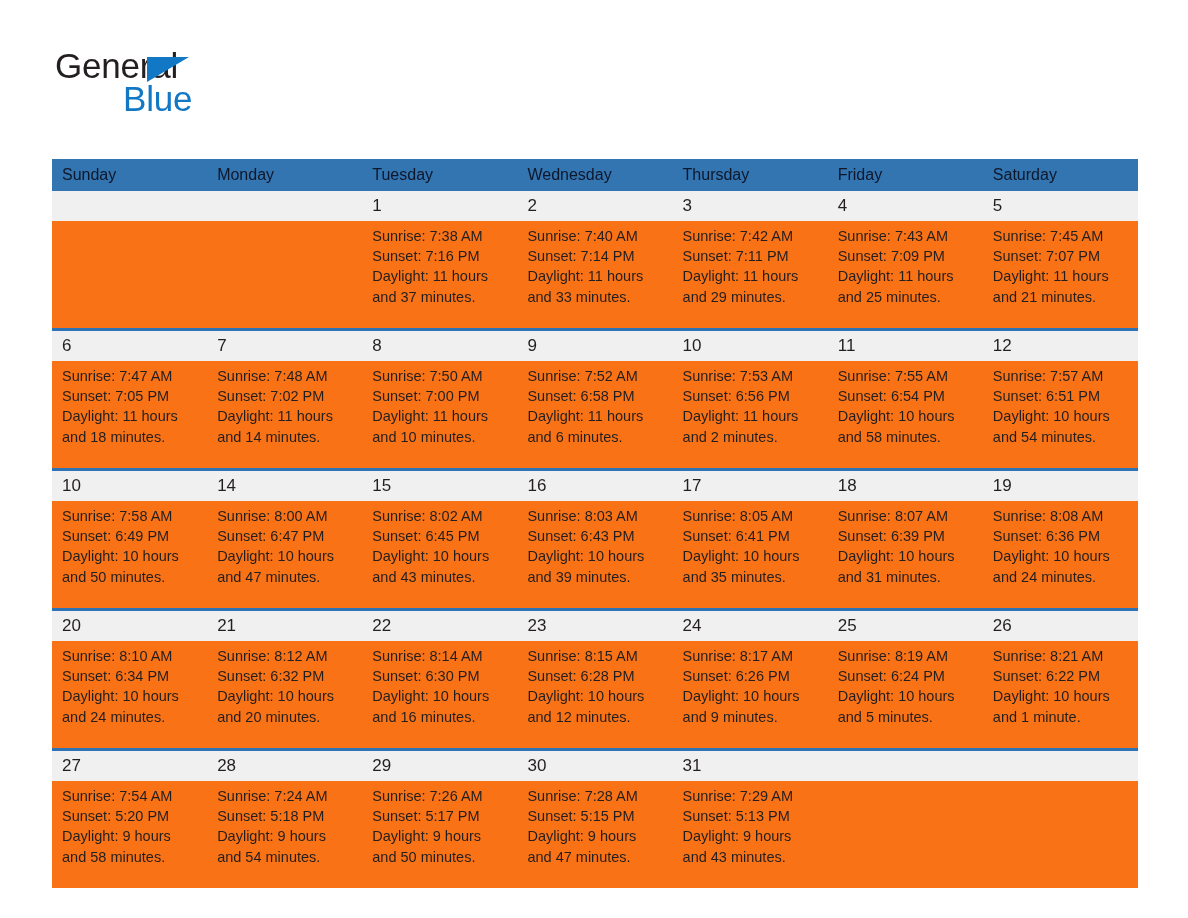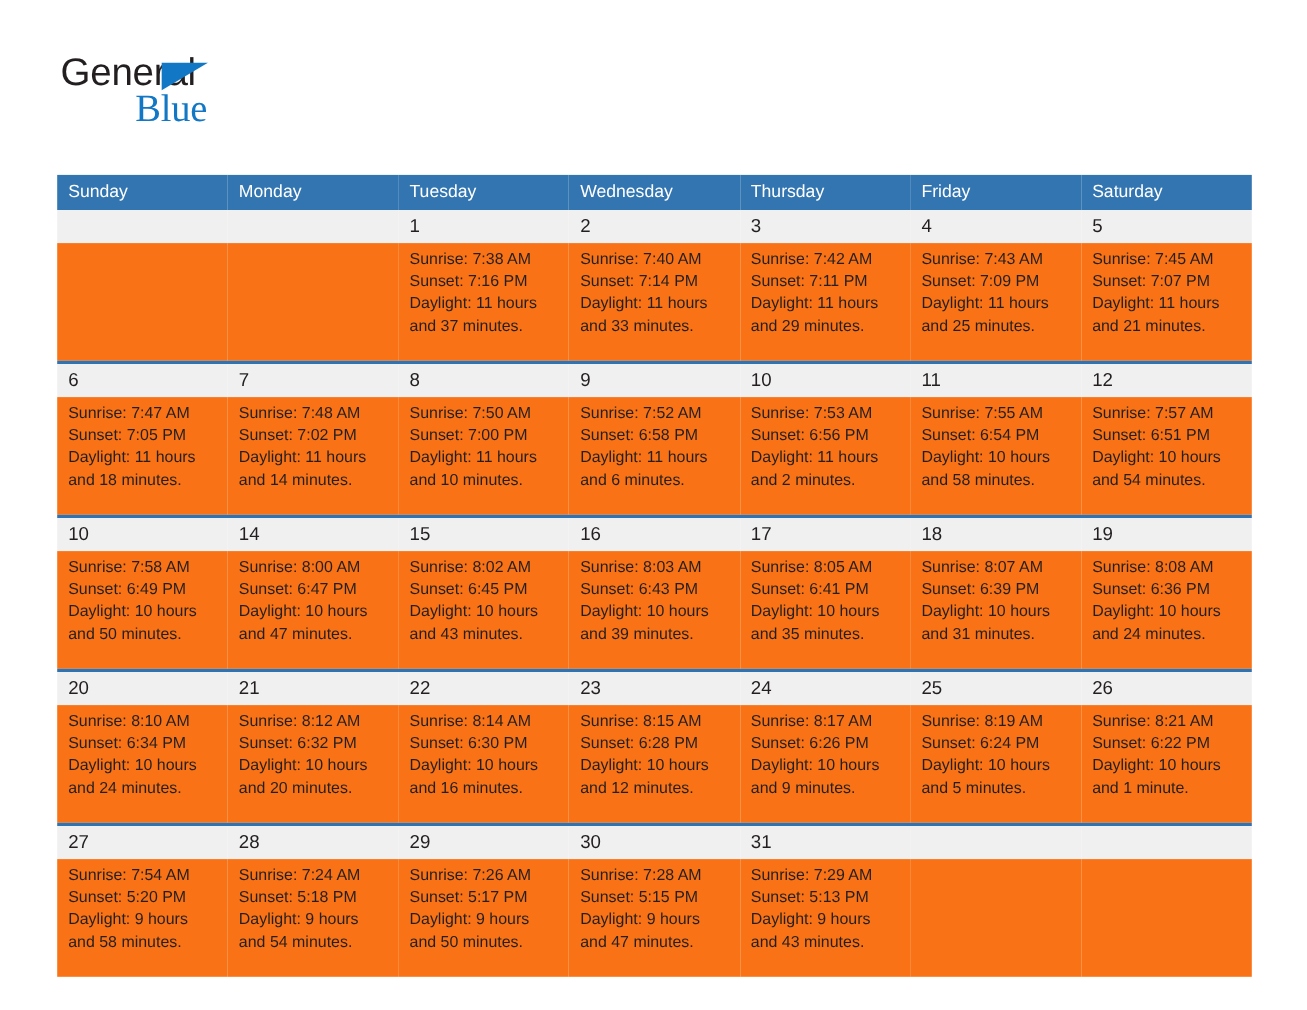--- a/index.html
+++ b/index.html
@@ -51,21 +51,20 @@
     border-bottom: 25px solid transparent;
   }
   .brand-blue {
     position: absolute;
     left: 71px;
     top: 33px;
     font-size: 35px;
     line-height: 40px;
     color: #1277c4;
     letter-spacing: -0.2px;
-    font-family: Liberation Serif, serif;
   }
   .title-block {
     position: absolute;
     right: 0;
     top: 0;
     text-align: right;
   }
   .cal-title {
     font-size: 40px;
     line-height: 52px;
@@ -88,21 +87,21 @@
     left: 52px;
     top: 159px;
     width: 1086px;
     border-collapse: collapse;
     table-layout: fixed;
   }
   .calendar col { width: 155.14px; }
 
   .dow-row th {
     background: #3275b1;
-    color: #ffffff;
+    color: #0f172a;
     font-size: 16px;
     font-weight: normal;
     text-align: left;
     padding: 5px 0 6px 10px;
     height: 32px;
     vertical-align: middle;
   }
 
   .week-sep td {
     height: 3px;

